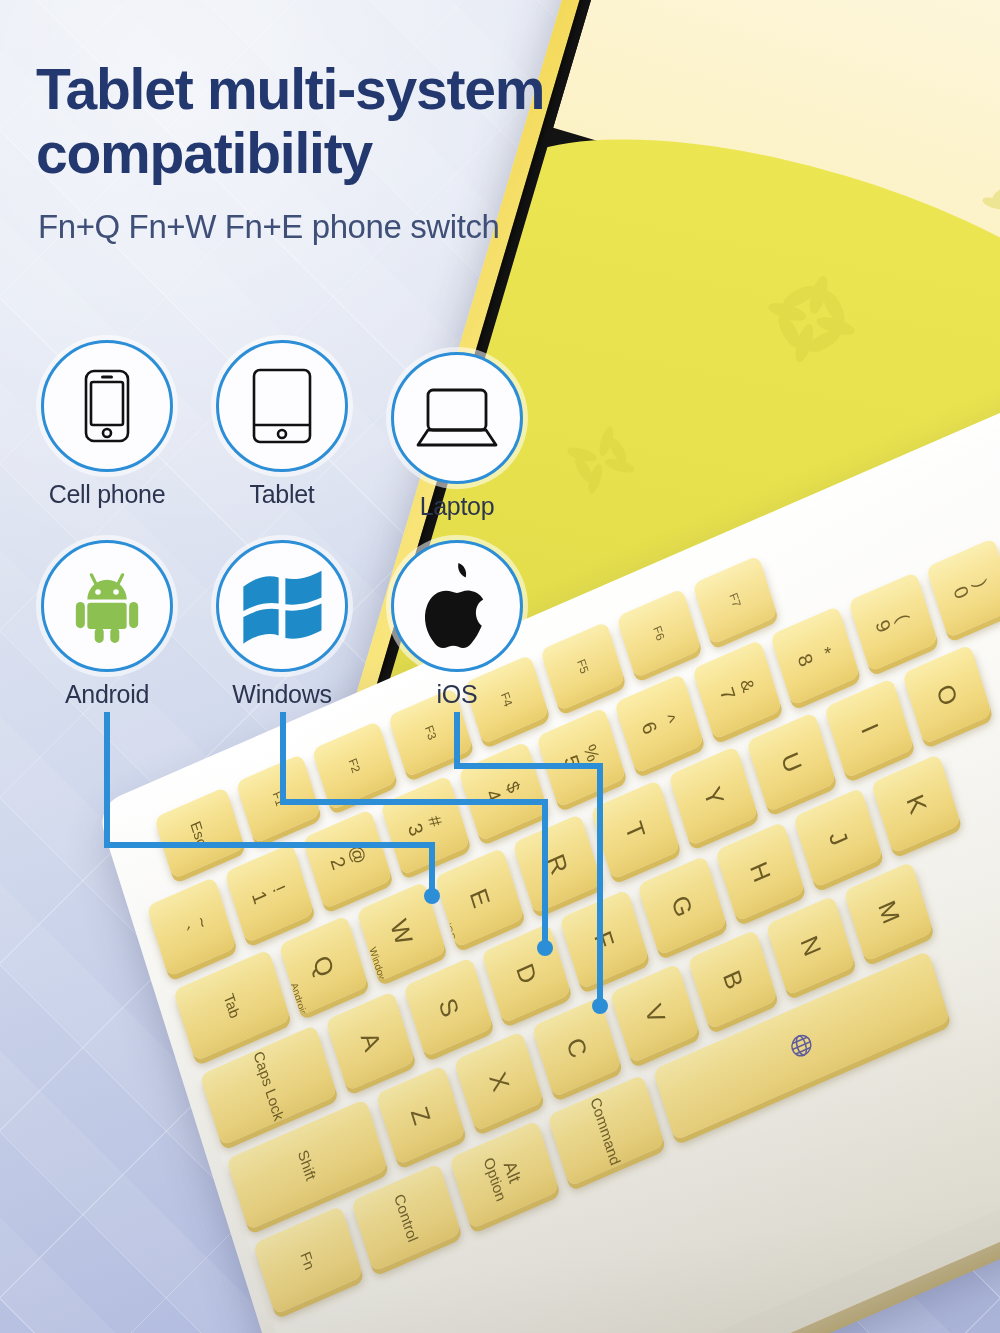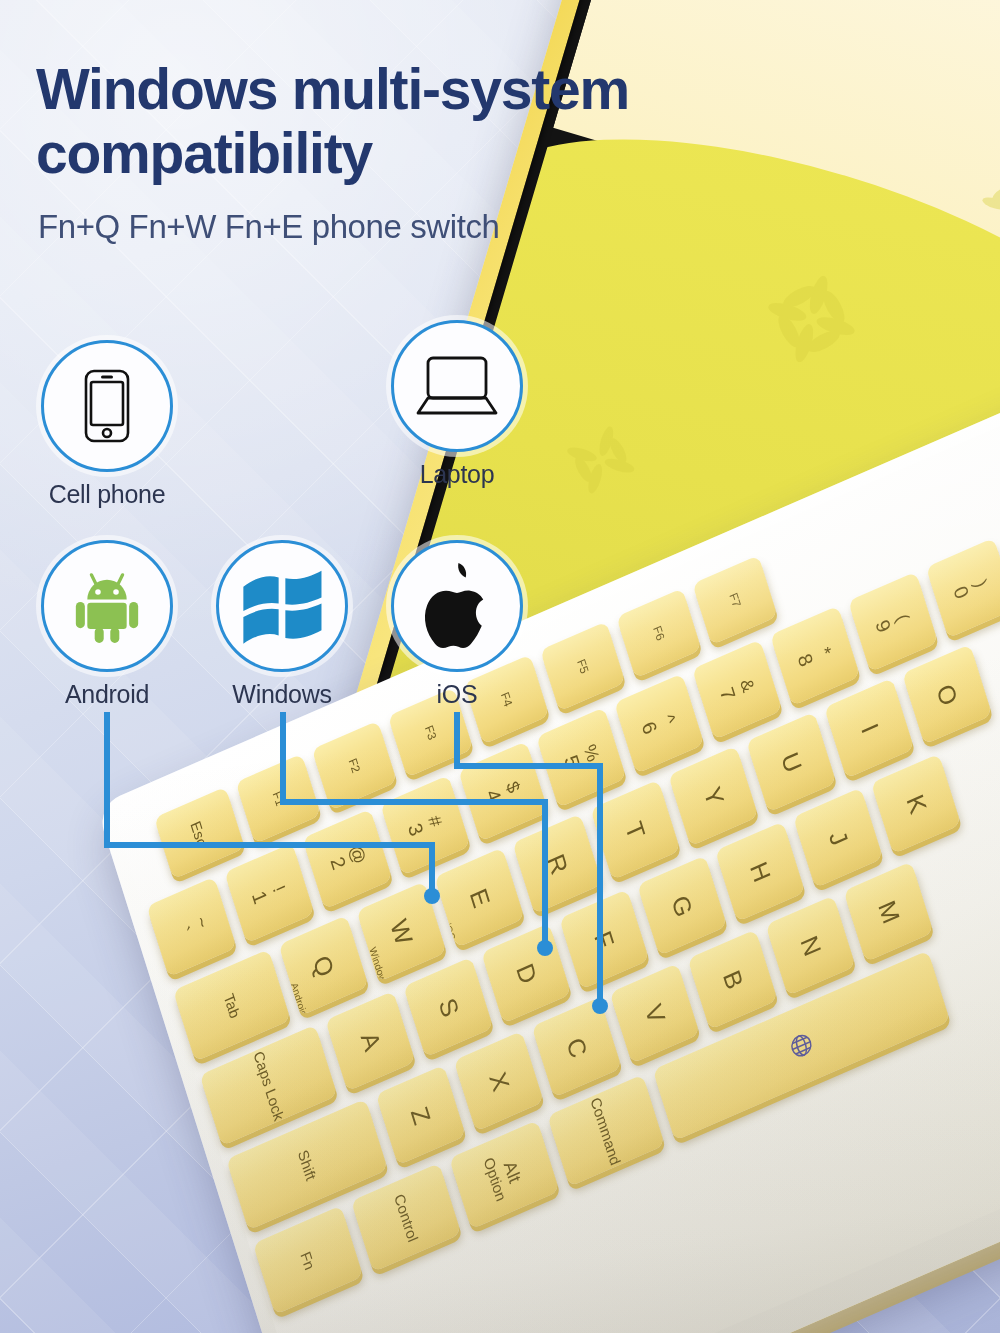--- a/index.html
+++ b/index.html
@@ -536,37 +536,47 @@
 
       <path d="M457,712 L457,766 L600,766 L600,1003"></path>
     </g>
     <g fill="#2b8ed6">
       <circle cx="432" cy="896" r="8"></circle>
       <circle cx="545" cy="948" r="8"></circle>
       <circle cx="600" cy="1006" r="8"></circle>
     </g>
   </svg>
 
-  <h1 id="headline">Windows multi-system compatibility</h1>
+  <h1 id="headline">Tablet multi-system compatibility</h1>
   <p id="subheadline">Fn+Q Fn+W Fn+E phone switch</p>
 
   <div class="badge" style="left:41px; top:340px;">
     <div class="ring">
       <svg width="46" height="74" viewBox="0 0 46 74" fill="none" stroke="#111" stroke-width="2.6">
         <rect x="2" y="2" width="42" height="70" rx="8"></rect>
         <rect x="7" y="13" width="32" height="43" rx="2"></rect>
         <rect x="17" y="6.5" width="12" height="3" rx="1.5" fill="#111" stroke="none"></rect>
         <circle cx="23" cy="64" r="4"></circle>
       </svg>
     </div>
     <span class="cap">Cell phone</span>
   </div>
 
-
-  <div class="badge" style="left:391px; top:320px;">
+  <div class="badge" style="left:216px; top:340px;">
+    <div class="ring">
+      <svg width="60" height="76" viewBox="0 0 60 76" fill="none" stroke="#111" stroke-width="2.6">
+        <rect x="2" y="2" width="56" height="72" rx="6"></rect>
+        <line x1="2" y1="57" x2="58" y2="57"></line>
+        <circle cx="30" cy="66" r="4"></circle>
+      </svg>
+    </div>
+    <span class="cap">Tablet</span>
+  </div>
+
+  <div class="badge" style="left:391px; top:352px;">
     <div class="ring">
       <svg width="82" height="62" viewBox="0 0 82 62" fill="none" stroke="#111" stroke-width="2.8" stroke-linejoin="round">
         <rect x="12" y="3" width="58" height="40" rx="5"></rect>
         <path d="M12,43 L2,58 L80,58 L70,43 Z"></path>
       </svg>
     </div>
     <span class="cap">Laptop</span>
   </div>
 
   <div class="badge" style="left:41px; top:540px;">

